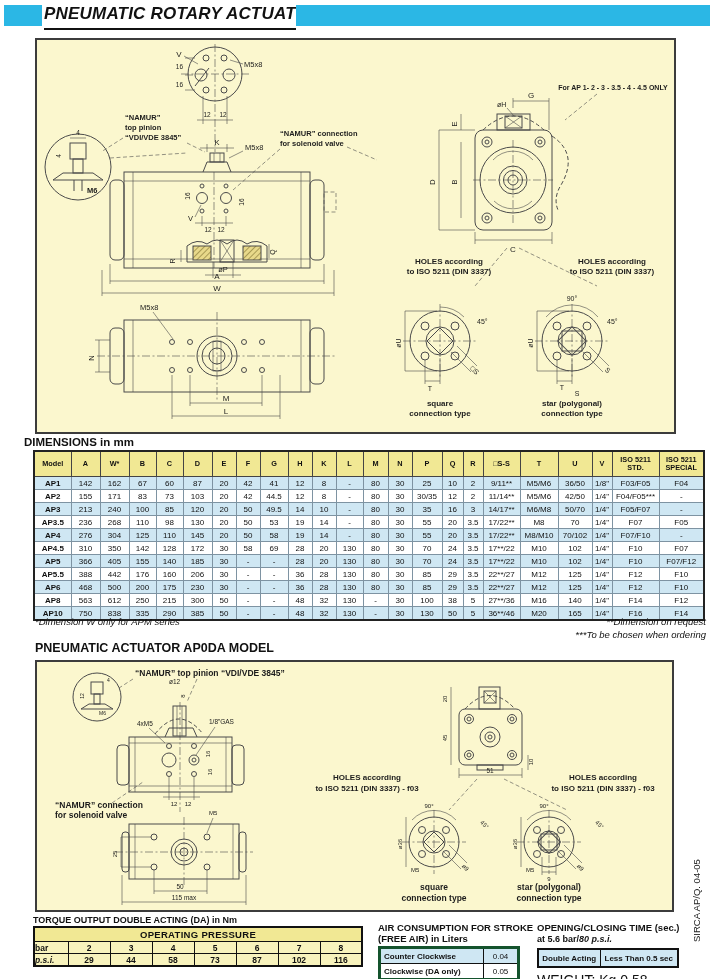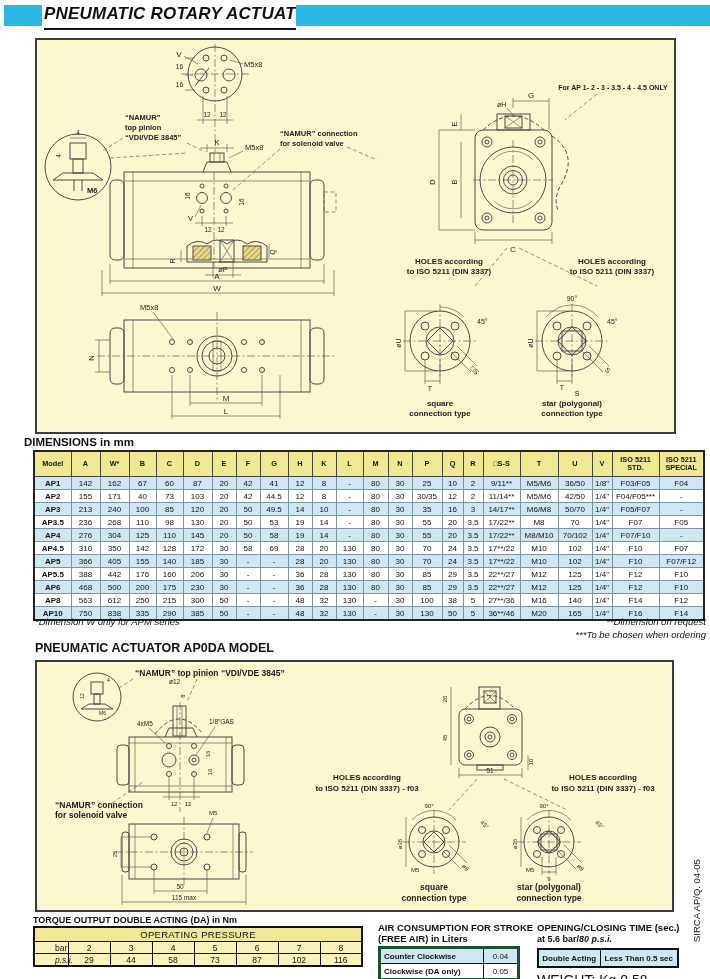--- a/index.html
+++ b/index.html
@@ -41,25 +41,25 @@
 
   .sec2-title{left:35px;top:641px;font-weight:bold;font-size:12.5px}
 
   .side-code{left:691px;top:942px;transform:rotate(-90deg);transform-origin:0 0;
              white-space:nowrap;font-size:9.5px;color:#222}
 
   
   .tq-title{left:33px;top:915px;font-weight:bold;font-size:9px}
   #tqtbl{left:33px;top:926px}
   table.tq{border-collapse:collapse;table-layout:fixed;width:330px;border:2px solid #111;font-size:8.5px}
-  table.tq td{border:1px solid #111;text-align:center;padding:0;height:11px;font-weight:normal}
+  table.tq td{border:1px solid #111;text-align:center;padding:0;height:11px;font-weight:bold}
   table.tq td.ophead{background:#f1e894;font-size:9.5px;height:13px;letter-spacing:.3px}
   table.tq tr.rowy td{background:#f8f3bd}
   table.tq tr.rowb td{background:#cfe7f3;height:13px}
-  table.tq td.tl{text-align:left;padding-left:20px}
+  table.tq td.tl{text-align:left;padding-left:0}
   table.tq td.i{font-style:italic}
 
   .air-title{left:378px;top:922px;font-weight:bold;font-size:9.5px;line-height:11px}
   #airtbl{left:378px;top:946px}
   table.air{border-collapse:collapse;table-layout:fixed;width:142px;border:3px solid #14532d;font-size:8px}
   table.air td{border:1px solid #111;height:14px;padding:0 3px}
   table.air td.al{font-weight:bold;width:96px}
   table.air td.av{text-align:center}
   table.air tr.ab2 td{background:#cfe7f3}
   table.air tr.aw td{background:#fff}
@@ -431,21 +431,21 @@
           <td>M5/M6</td>
           <td>36/50</td>
           <td>1/8"</td>
           <td>F03/F05</td>
           <td>F04</td>
         </tr>
         <tr class="rw">
           <td class="model">AP2</td>
           <td>155</td>
           <td>171</td>
-          <td>40</td>
+          <td>83</td>
           <td>73</td>
           <td>103</td>
           <td>20</td>
           <td>42</td>
           <td>44.5</td>
           <td>12</td>
           <td>8</td>
           <td>-</td>
           <td>80</td>
           <td>30</td>

